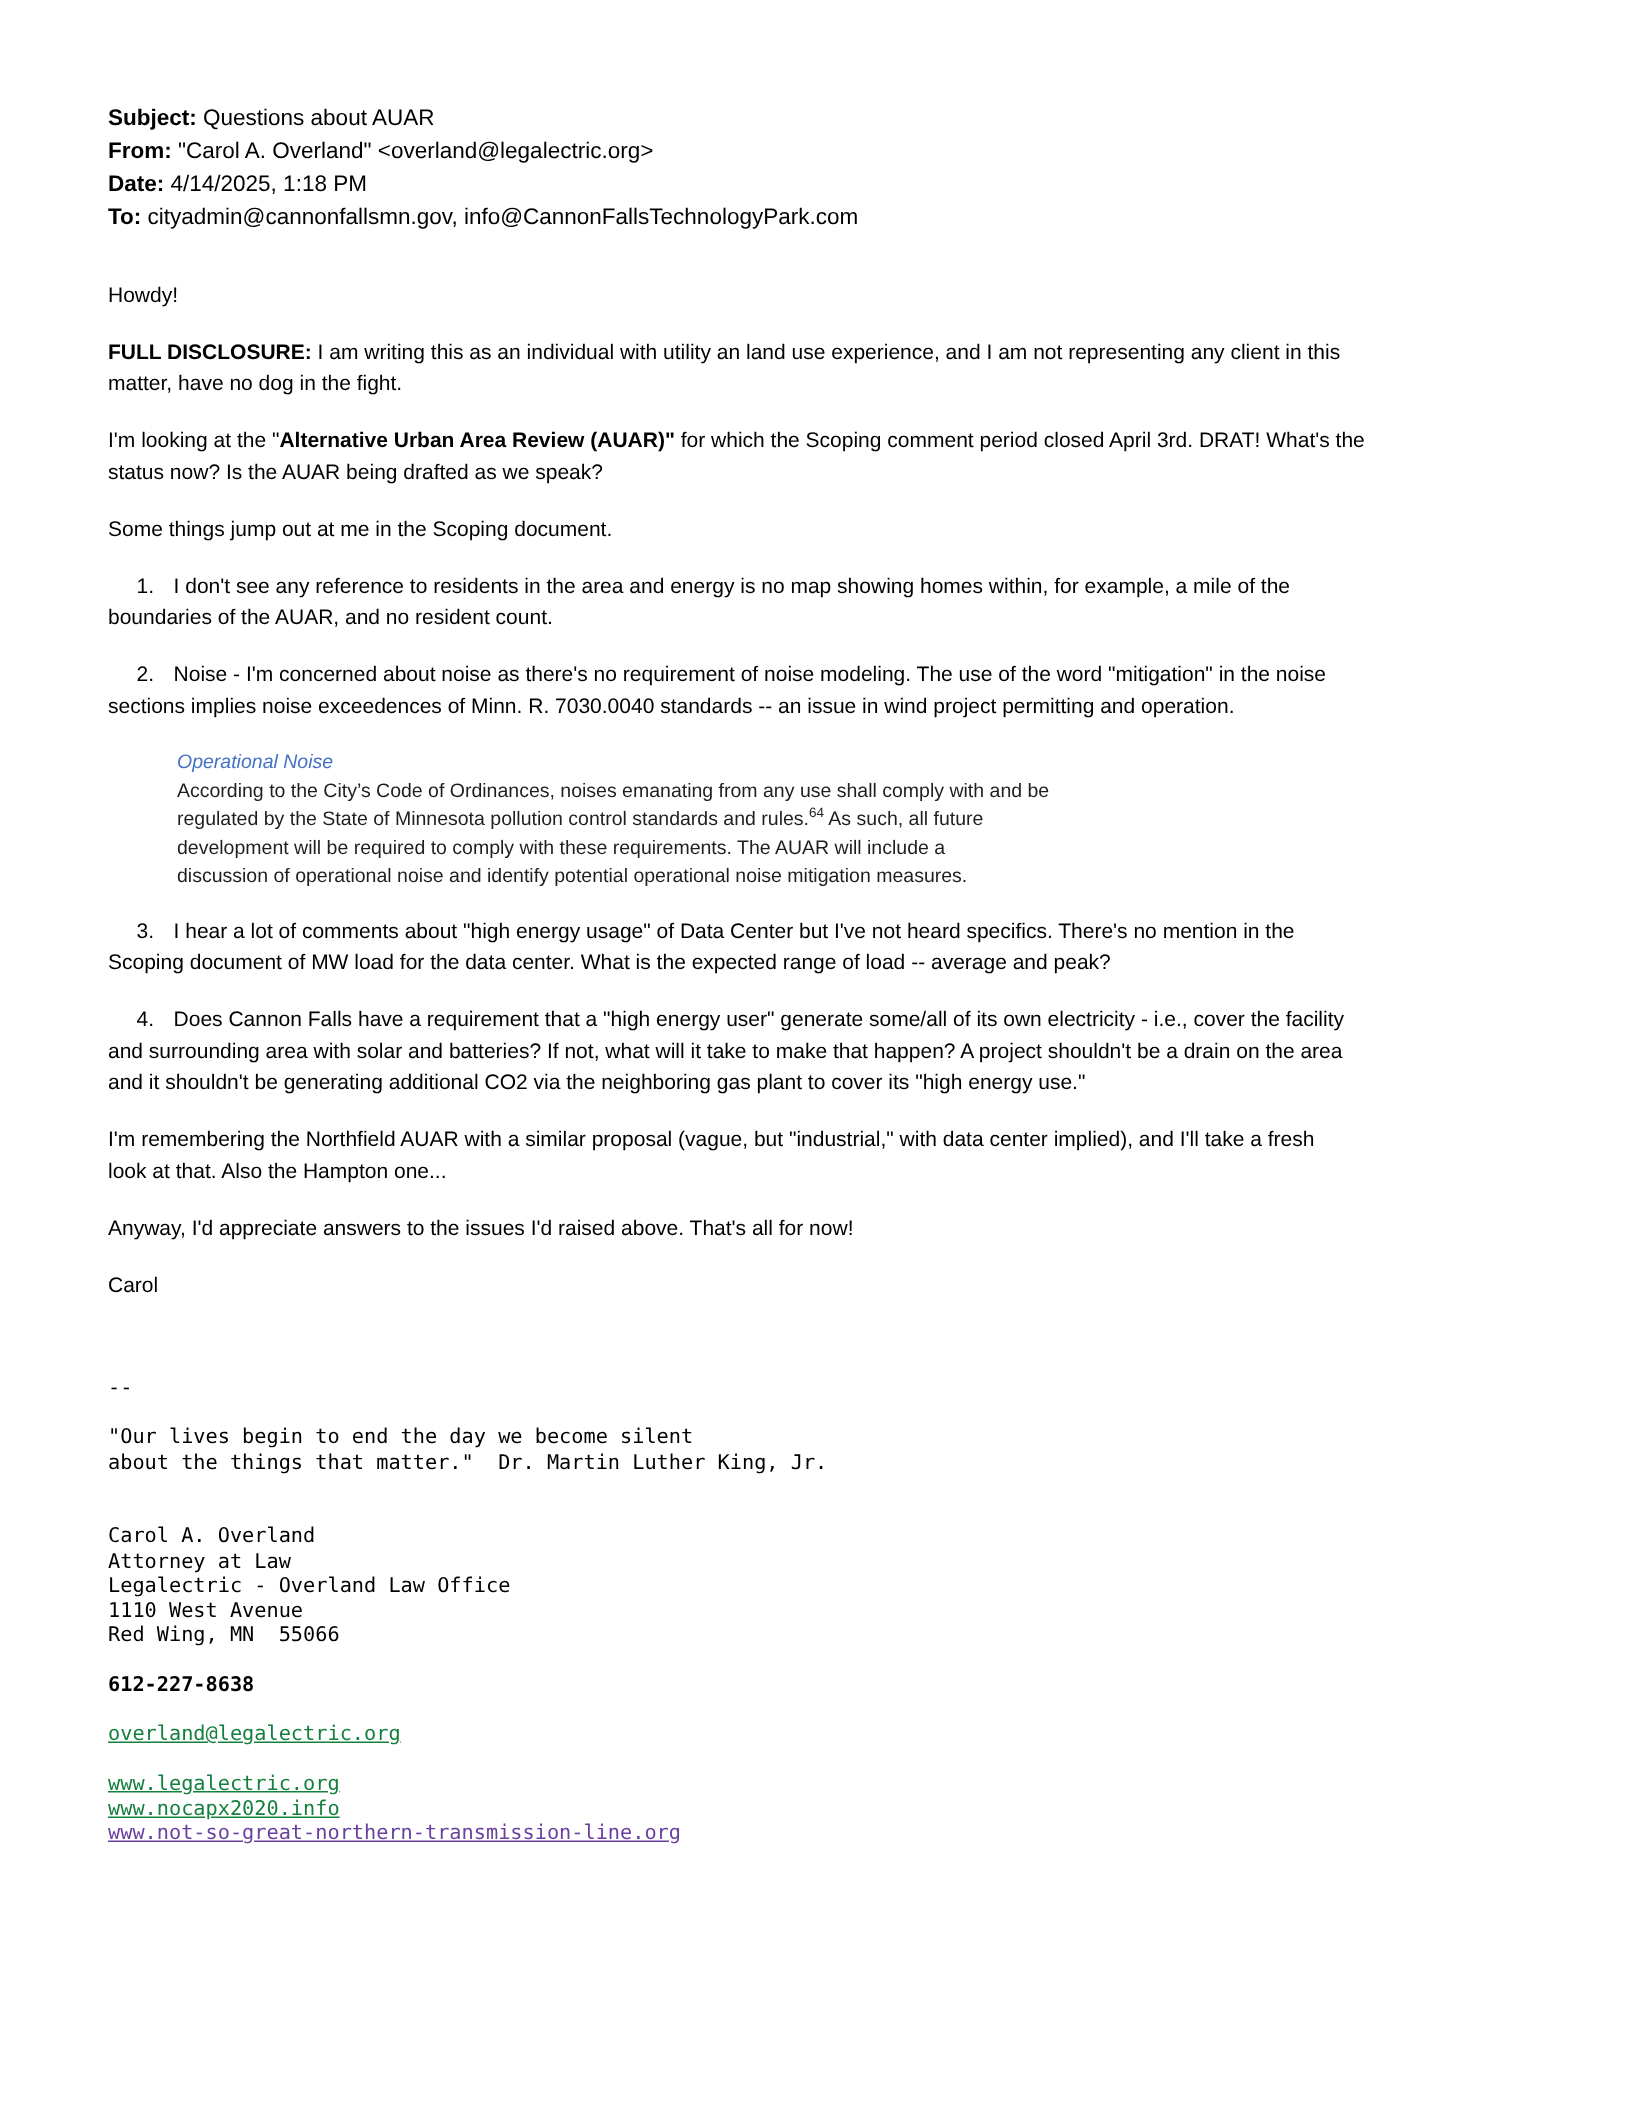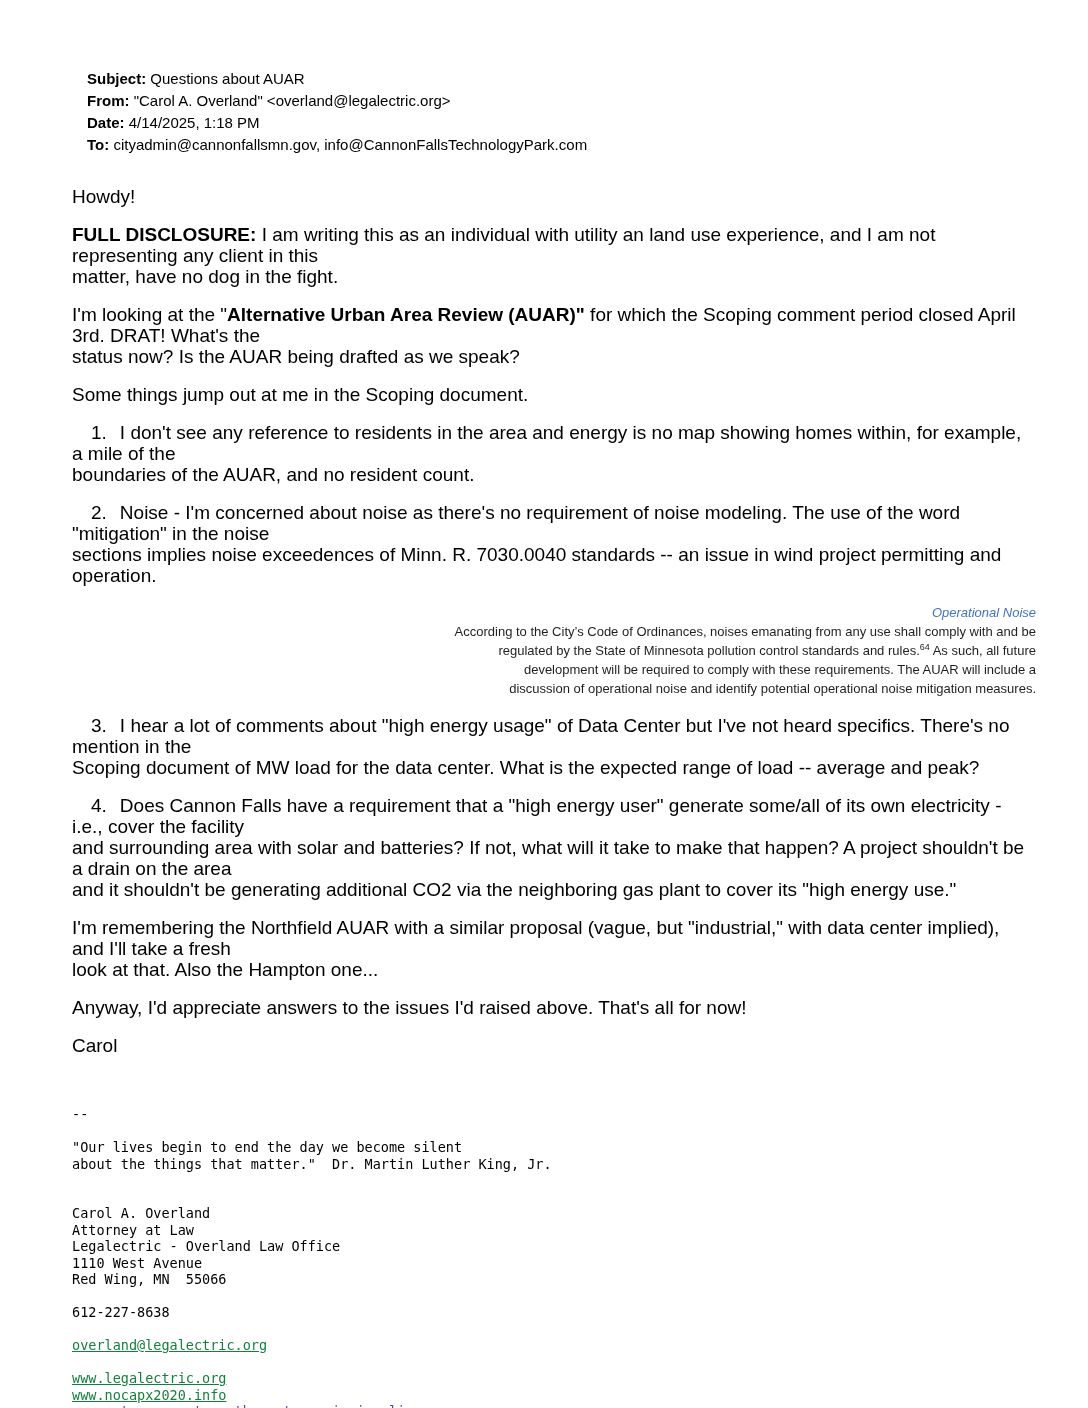--- a/index.html
+++ b/index.html
@@ -11,52 +11,51 @@
     font-family: "Liberation Sans", sans-serif;
   }
   .page {
     box-sizing: border-box;
     width: 1088px;
     min-height: 1408px;
     padding: 68px 52px 40px 72px;
   }
   
   .headers { font-size: 15px; line-height: 22px; margin-bottom: 30px; }
-  .hrow { white-space: pre-wrap; margin-left: 15px; }
+  .hrow { white-space: pre-wrap; }
   .hlabel { font-weight: bold; }
   
   .para {
-    font-size: 19px;
+    font-size: 14px;
     line-height: 21px;
     margin: 0 0 17px 0;
   }
   .pre { white-space: pre-wrap; }
   .b { font-weight: bold; }
   .num { margin-left: 19px; margin-right: 13px; }
   
   .quote {
     margin: 4px 0 17px 46px;
     font-size: 13px;
     line-height: 19px;
     color: #1f1f1f;
-    text-align: right;
   }
   .qhead { color: #4472C4; font-style: italic; }
   .qbody sup { font-size: 9px; line-height: 0; }
   
   .sig { margin-top: 50px; }
   .mono {
     font-family: "DejaVu Sans Mono", monospace;
     font-size: 13.5px;
     line-height: 16.5px;
   }
   .sigsep { margin-bottom: 16.5px; }
   .sigquote { margin-bottom: 33px; }
   .contact { }
-  .phone { margin-top: 16.5px; }
+  .phone { margin-top: 16.5px; font-weight: bold; }
   a.alink {
     display: block;
     width: fit-content;
     color: #15803d;
     text-decoration: underline;
   }
   a.alink.email { margin-top: 16.5px; }
   .links { margin-top: 16.5px; }
   a.alink.visited { color: #6b3fa0; }
 </style>

